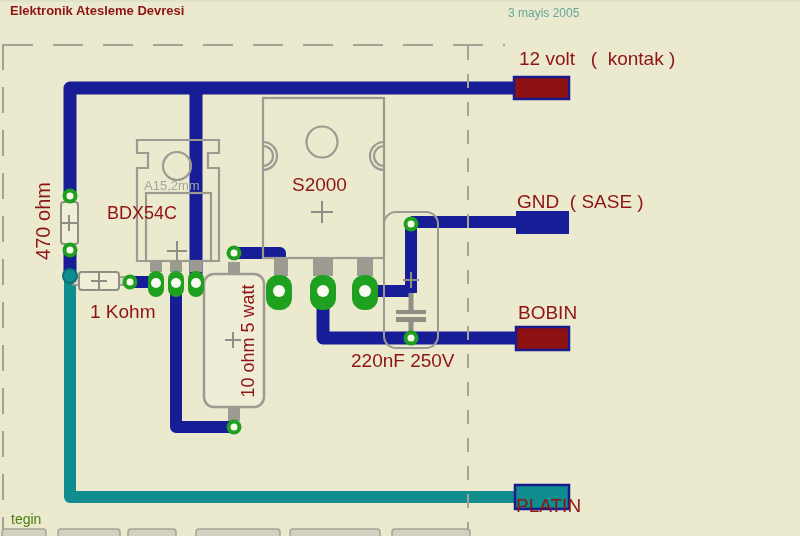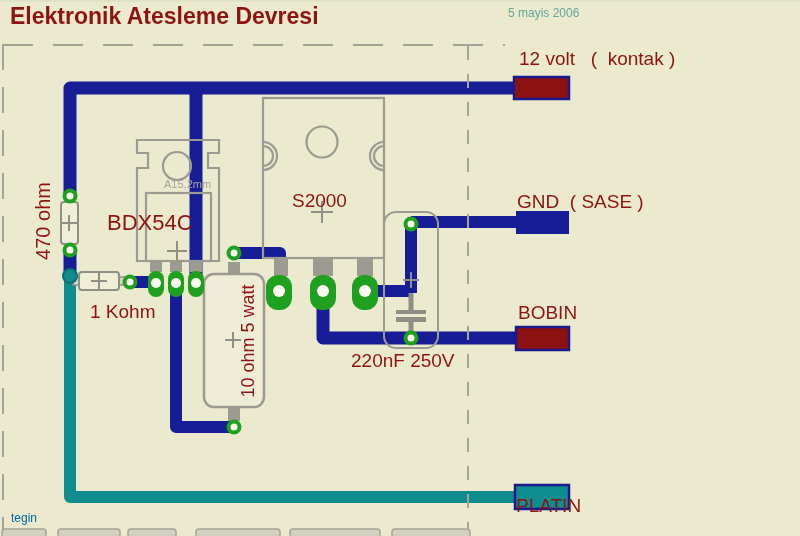--- a/index.html
+++ b/index.html
@@ -6,27 +6,27 @@
   .screen{
     position:relative;width:800px;height:536px;overflow:hidden;
     background:#EBE9CE;
     font-family:"Liberation Sans", sans-serif;
   }
   .screen svg{position:absolute;left:0;top:0;}
   .lbl{
     position:absolute;color:#8E1414;white-space:pre;line-height:1.05;
     font-family:"Liberation Sans", sans-serif;
   }
-  .title{font-size:23px;font-weight:bold;}
+  .title{font-size:13px;font-weight:bold;}
   .conn{font-size:19px;}
   .comp{font-size:19px;}
   .rot{transform:translate(-50%,-50%) rotate(-90deg);transform-origin:center;}
-  .small-gray{color:#A6A69A;font-size:11px;margin-left:20px;}
+  .small-gray{color:#A6A69A;font-size:13px;}
   .date{color:#63A79B;font-size:12px;}
-  .author{color:#0369a1;font-size:12px;}
+  .author{color:#4d7c0f;font-size:14px;}
 </style>
 </head>
 <body>
 
 <div class="screen">
 
   <svg width="800" height="536" viewBox="0 0 800 536">
 
     <rect x="0" y="0" width="800" height="2" fill="#DFE2C6"></rect>
 
@@ -150,29 +150,29 @@
       <rect x="2" y="529" width="44" height="12" rx="3"></rect>
       <rect x="58" y="529" width="62" height="12" rx="3"></rect>
       <rect x="128" y="529" width="48" height="12" rx="3"></rect>
       <rect x="196" y="529" width="84" height="12" rx="3"></rect>
       <rect x="290" y="529" width="90" height="12" rx="3"></rect>
       <rect x="392" y="529" width="78" height="12" rx="3"></rect>
     </g>
   </svg>
 
   <div class="lbl title" style="left:10px;top:4px;">Elektronik Atesleme Devresi</div>
-  <div class="lbl date" style="left:508px;top:7px;">5 mayis 2006</div>
+  <div class="lbl date" style="left:508px;top:7px;">3 mayis 2005</div>
 
   <div class="lbl conn" style="left:519px;top:49px;">12 volt   (  kontak )</div>
   <div class="lbl conn" style="left:517px;top:192px;">GND  ( SASE )</div>
   <div class="lbl conn" style="left:518px;top:303px;">BOBIN</div>
   <div class="lbl conn" style="left:516px;top:458px;margin-top:38px;">PLATIN</div>
 
-  <div class="lbl comp" style="left:107px;top:204px;font-size:22px;margin-top:7px;">BDX54C</div>
+  <div class="lbl comp" style="left:107px;top:204px;font-size:18px;">BDX54C</div>
   <div class="lbl small-gray" style="left:144px;top:179px;">A15,2mm</div>
-  <div class="lbl comp" style="left:292px;top:175px;margin-top:16px;">S2000</div>
+  <div class="lbl comp" style="left:292px;top:175px;">S2000</div>
   <div class="lbl comp" style="left:84px;top:302px;margin-left:6px;">1 Kohm</div>
   <div class="lbl comp" style="left:351px;top:351px;text-align:center;">220nF 250V</div>
   <div class="lbl comp rot" style="left:43px;top:221px;font-size:20px;">470 ohm</div>
   <div class="lbl comp rot" style="left:248px;top:341px;font-size:18px;">10 ohm 5 watt</div>
 
   <div class="lbl author" style="left:11px;top:512px;">tegin</div>
 </div>
 
 </body></html>

